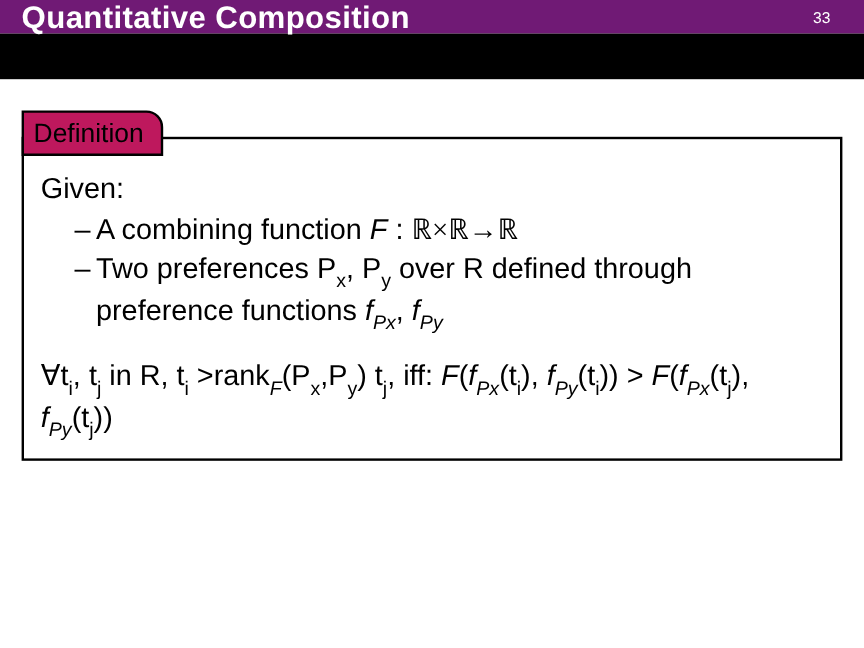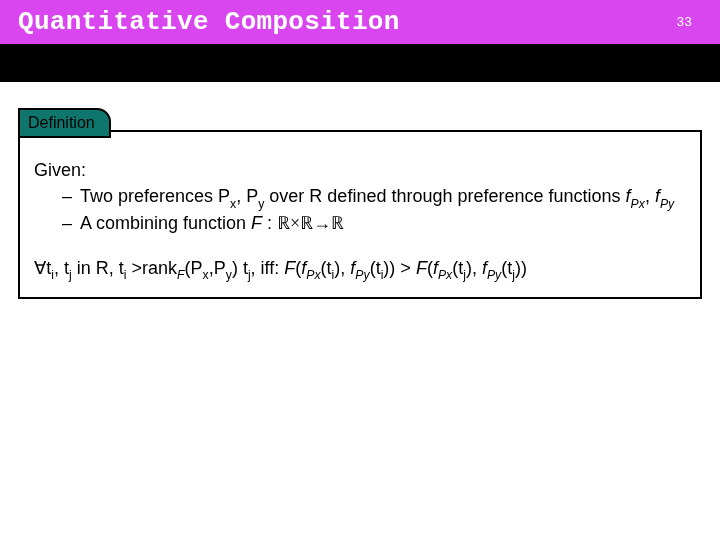--- a/index.html
+++ b/index.html
@@ -6,27 +6,26 @@
   body {
     width: 720px;
     height: 540px;
     background: #fff;
     font-family: Verdana, Geneva, sans-serif;
     position: relative;
     overflow: hidden;
   }
   .header-bar {
     width: 100%;
-    height: 44px;
-    background: #d946ef;
+    height: 28px;
+    background: #701a75;
     display: flex;
     align-items: center;
     justify-content: space-between;
     padding: 0 28px 0 18px;
-    font-family: Liberation Mono, monospace;
   }
   .slide-title {
     color: #fff;
     font-size: 26px;
     font-weight: bold;
     letter-spacing: 0.3px;
   }
   .slide-number {
     color: #fff;
     font-size: 13px;
@@ -42,28 +41,28 @@
   .definition-box {
     border: 2px solid #000;
     position: relative;
     padding: 26px 14px 14px 14px;
   }
   .definition-tab {
     position: absolute;
     top: -24px;
     left: -2px;
     border: 2px solid #000;
-    background: #0f766e;
+    background: #be185d;
     padding: 4px 14px 4px 8px;
     border-top-right-radius: 14px;
-    font-size: 16px;
+    font-size: 22px;
     font-family: Verdana, Geneva, sans-serif;
   }
   .def-body {
-    font-size: 18px;
+    font-size: 24px;
     line-height: 1.35;
     color: #000;
   }
   .given-label {
     margin-bottom: 2px;
   }
   .bullet-list {
     list-style: none;
     padding-left: 28px;
     margin-bottom: 14px;
@@ -95,24 +94,24 @@
 <div class="black-strip"></div>
 
 <div class="content-area">
   <div class="definition-box">
     <div class="definition-tab">Definition</div>
 
     <div class="def-body">
       <div class="given-label">Given:</div>
       <ul class="bullet-list">
         <li>
-          <span>Two preferences P</span><span class="sub">x</span><span>, P</span><span class="sub">y</span><span> over R defined through preference functions </span><span class="ital">f</span><span class="sub ital">Px</span><span>, </span><span class="ital">f</span><span class="sub ital">Py</span>
+          <span>A combining function </span><span class="ital">F</span><span> : </span><span class="bb">ℝ×ℝ→ℝ</span>
         </li>
         <li>
-          <span>A combining function </span><span class="ital">F</span><span> : </span><span class="bb">ℝ×ℝ→ℝ</span>
+          <span>Two preferences P</span><span class="sub">x</span><span>, P</span><span class="sub">y</span><span> over R defined through preference functions </span><span class="ital">f</span><span class="sub ital">Px</span><span>, </span><span class="ital">f</span><span class="sub ital">Py</span>
         </li>
       </ul>
 
       <div class="conclusion">
         <span>∀</span><span>t</span><span class="sub">i</span><span>, </span><span>t</span><span class="sub">j</span><span> in R, </span><span>t</span><span class="sub">i</span><span> &gt;rank</span><span class="sub ital">F</span><span>(</span><span>P</span><span class="sub">x</span><span>,</span><span>P</span><span class="sub">y</span><span>) </span><span>t</span><span class="sub">j</span><span>, iff: </span><span class="ital">F</span><span>(</span><span class="ital">f</span><span class="sub ital">Px</span><span>(</span><span>t</span><span class="sub">i</span><span>), </span><span class="ital">f</span><span class="sub ital">Py</span><span>(</span><span>t</span><span class="sub">i</span><span>))</span><span> &gt; </span><span class="ital">F</span><span>(</span><span class="ital">f</span><span class="sub ital">Px</span><span>(</span><span>t</span><span class="sub">j</span><span>), </span><span class="ital">f</span><span class="sub ital">Py</span><span>(</span><span>t</span><span class="sub">j</span><span>))</span>
       </div>
     </div>
   </div>
 </div>
 

